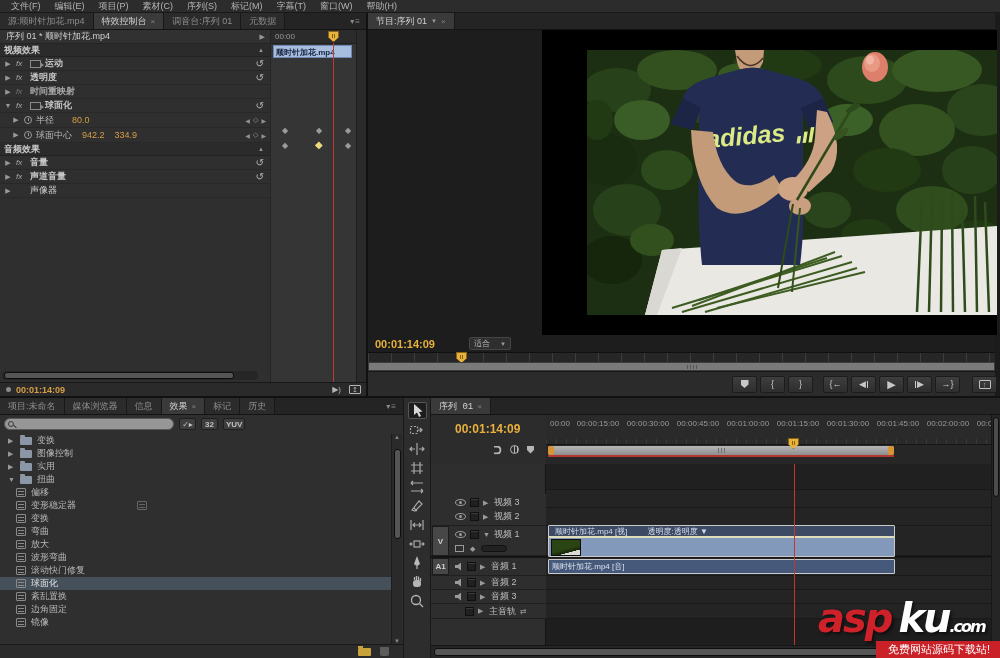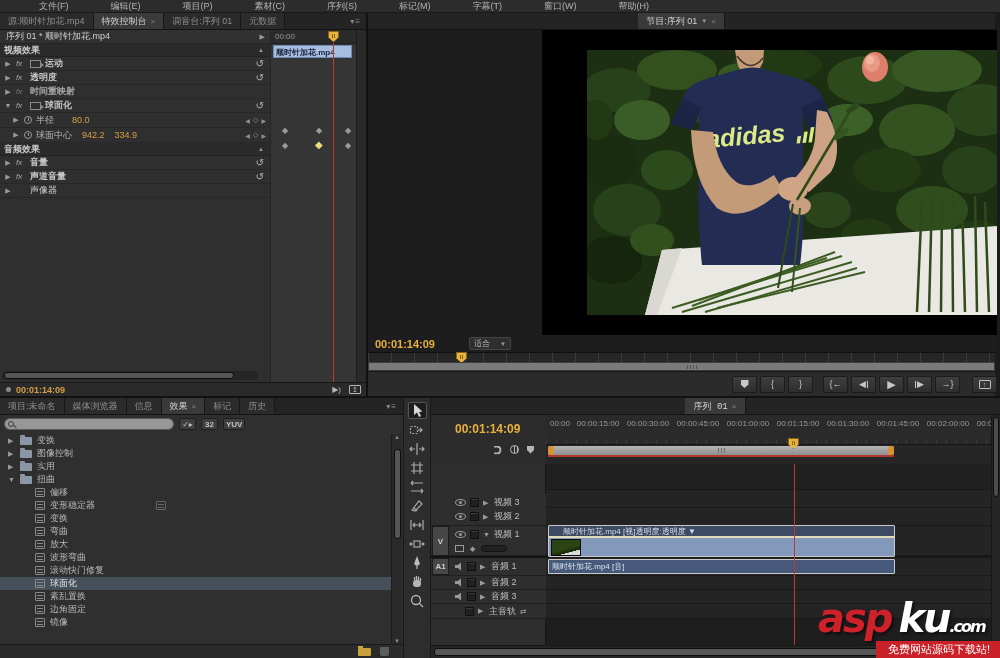--- a/index.html
+++ b/index.html
@@ -4,25 +4,25 @@
 <style>
   * { margin:0; padding:0; box-sizing:border-box; }
   html,body { width:1000px; height:658px; background:#141414; overflow:hidden;
               font-family:"Liberation Sans","DejaVu Sans",sans-serif; }
   #app { position:relative; width:1000px; height:658px; background:#1b1b1b; color:#bbb; }
   .abs { position:absolute; }
 
   
   .menubar { position:absolute; left:0; top:0; width:1000px; height:13px; background:#2c2c2c;
              border-bottom:1px solid #191919; display:flex; align-items:center; padding-left:4px; }
-  .menubar span { font-size:9px; color:#b4b4b4; padding:0 7px; white-space:nowrap;margin-left:28px; }
+  .menubar span { font-size:9px; color:#b4b4b4; padding:0 7px; white-space:nowrap; }
 
   
   .tabbar { position:absolute; display:flex; align-items:stretch; background:#242424;
-            border-bottom:1px solid #141414; height:17px;justify-content:center; }
+            border-bottom:1px solid #141414; height:17px; }
   .tab { padding:0 8px; font-size:9px; color:#8d8d8d; background:#2b2b2b;
          border-right:1px solid #181818; display:flex; align-items:center; gap:4px; white-space:nowrap; }
   .tab.active { background:#3a3a3a; color:#d2d2d2; }
   .tab .x { color:#808080; font-size:8px; }
   .panelmenu { margin-left:auto; display:flex; align-items:center; padding:0 6px; color:#8a8a8a; font-size:8px; letter-spacing:1px; }
 
   
   .ec-panel { left:0; top:13px; width:367px; height:383px; background:#2f2f2f; }
   .ec-body { position:absolute; left:0; top:17px; right:0; bottom:14px; background:#2f2f2f; overflow:hidden; }
   .ec-list { position:absolute; left:0; top:0; width:270px; bottom:0; }
@@ -92,21 +92,21 @@
   .pj-panel { left:0; top:396px; width:403px; height:262px; background:#2f2f2f; border-top:2px solid #111; }
   .searchrow { position:absolute; left:0; top:17px; width:100%; height:18px; display:flex; align-items:center; padding:0 4px; gap:5px; }
   .searchbox { width:170px; height:12px; background:#979797; border:1px solid #5a5a5a; border-radius:6px;
                display:flex; align-items:center; padding-left:3px; }
   .mag { width:6px; height:6px; border:1px solid #3c3c3c; border-radius:50%; position:relative; }
   .mag::after { content:""; position:absolute; left:4px; top:4px; width:4px; height:1px; background:#3c3c3c; transform:rotate(45deg); }
   .badge { height:12px; min-width:17px; background:#3e3e3e; border:1px solid #1e1e1e; border-radius:2px; color:#c2c2c2;
            font-size:8px; font-weight:bold; display:flex; align-items:center; justify-content:center; padding:0 2px; }
   .tree { position:absolute; left:0; top:36px; width:391px; bottom:14px; overflow:hidden; background:#2f2f2f; }
   .trow { height:13px; display:flex; align-items:center; gap:5px; font-size:9px; color:#b8b8b8; padding-left:8px; }
-  .trow.child { padding-left:35px; }
+  .trow.child { padding-left:16px; }
   .trow.sel { background:#46505a; color:#e2e2e2; }
   .trow .tw { font-size:7px; color:#999; width:7px; }
   .folder { width:12px; height:8px; background:#8b97a6; border-radius:1px; position:relative; }
   .folder::before { content:""; position:absolute; left:0; top:-2px; width:5px; height:2px; background:#8b97a6; border-radius:1px 1px 0 0; }
   .fxicon { width:10px; height:9px; border:1px solid #8a8a8a; border-radius:1px; position:relative; }
   .fxicon::after { content:""; position:absolute; left:1px; top:2px; width:6px; height:1px; background:#8a8a8a; box-shadow:0 3px 0 #8a8a8a; }
   .pj-vscroll { position:absolute; right:1px; top:36px; width:11px; bottom:14px; background:#2a2a2a; border-left:1px solid #1d1d1d;
                 display:flex; flex-direction:column; align-items:center; font-size:6px; color:#888; }
   .pj-vscroll .thumb { width:7px; height:90px; background:#555; border-radius:3px; margin-top:2px; }
   .pj-bottom { position:absolute; left:0; bottom:0; width:100%; height:14px; background:#2b2b2b; border-top:1px solid #191919;
@@ -145,21 +145,21 @@
   .tbadge { position:absolute; left:1px; width:17px; background:#474747; color:#d0d0d0; font-size:8px; font-weight:bold;
             display:flex; align-items:center; justify-content:center; border:1px solid #1c1c1c; }
   .eye { width:11px; height:7px; border:1px solid #9a9a9a; border-radius:50%; position:relative; flex:none; }
   .eye::after { content:""; position:absolute; left:3px; top:1px; width:3px; height:3px; border-radius:50%; background:#9a9a9a; }
   .spk { width:8px; height:8px; background:#9a9a9a; clip-path:polygon(0 32%,35% 32%,75% 0,75% 100%,35% 68%,0 68%); flex:none; }
   .lockbox { width:9px; height:9px; background:#202020; border:1px solid #101010; box-shadow:inset 0 1px 0 #3a3a3a; flex:none; }
   .twl { font-size:7px; color:#999; width:7px; }
   .tl-lanes { position:absolute; left:115px; top:66px; right:9px; bottom:13px; background:#222; overflow:hidden; }
   .lane { position:absolute; left:0; right:0; border-bottom:1px solid #191919; background:#242424; }
   .clip { position:absolute; border:1px solid #c9c9c9; border-radius:1px; overflow:hidden; }
-  .clip .chead { height:10px; background:#3d4a63; color:#d3ddef; font-size:8px; padding:0 14px; white-space:nowrap; display:flex; gap:0; }
+  .clip .chead { height:10px; background:#3d4a63; color:#d3ddef; font-size:8px; padding:0 6px; white-space:nowrap; display:flex; gap:20px; }
   .clip .cbody { position:absolute; left:0; right:0; top:10px; bottom:0; background:#8299bc; border-top:2px solid #dfdcba; }
   .clip.audio { background:#47597a; color:#d8e2f0; font-size:8px; padding:1px 3px; white-space:nowrap; }
   .thumb { position:absolute; left:2px; top:13px; width:30px; height:17px; border:1px solid #0d0d0d;
            background:linear-gradient(165deg,#2b4413 55%,#16270a 75%,#dcdcd6 76%); }
   .tl-vscroll { position:absolute; right:0; top:17px; width:9px; bottom:13px; background:#252525; border-left:1px solid #181818; }
   .tl-vscroll .thumb { position:absolute; left:1px; top:2px; width:6px; height:80px; background:#4c4c4c; border-radius:3px; }
   .tl-hscroll { position:absolute; left:0; bottom:0; width:100%; height:13px; background:#252525; border-top:1px solid #161616; }
   .tl-hscroll .thumb { position:absolute; left:3px; top:2px; width:490px; height:8px; background:#565656; border-radius:3px; }
 
   

